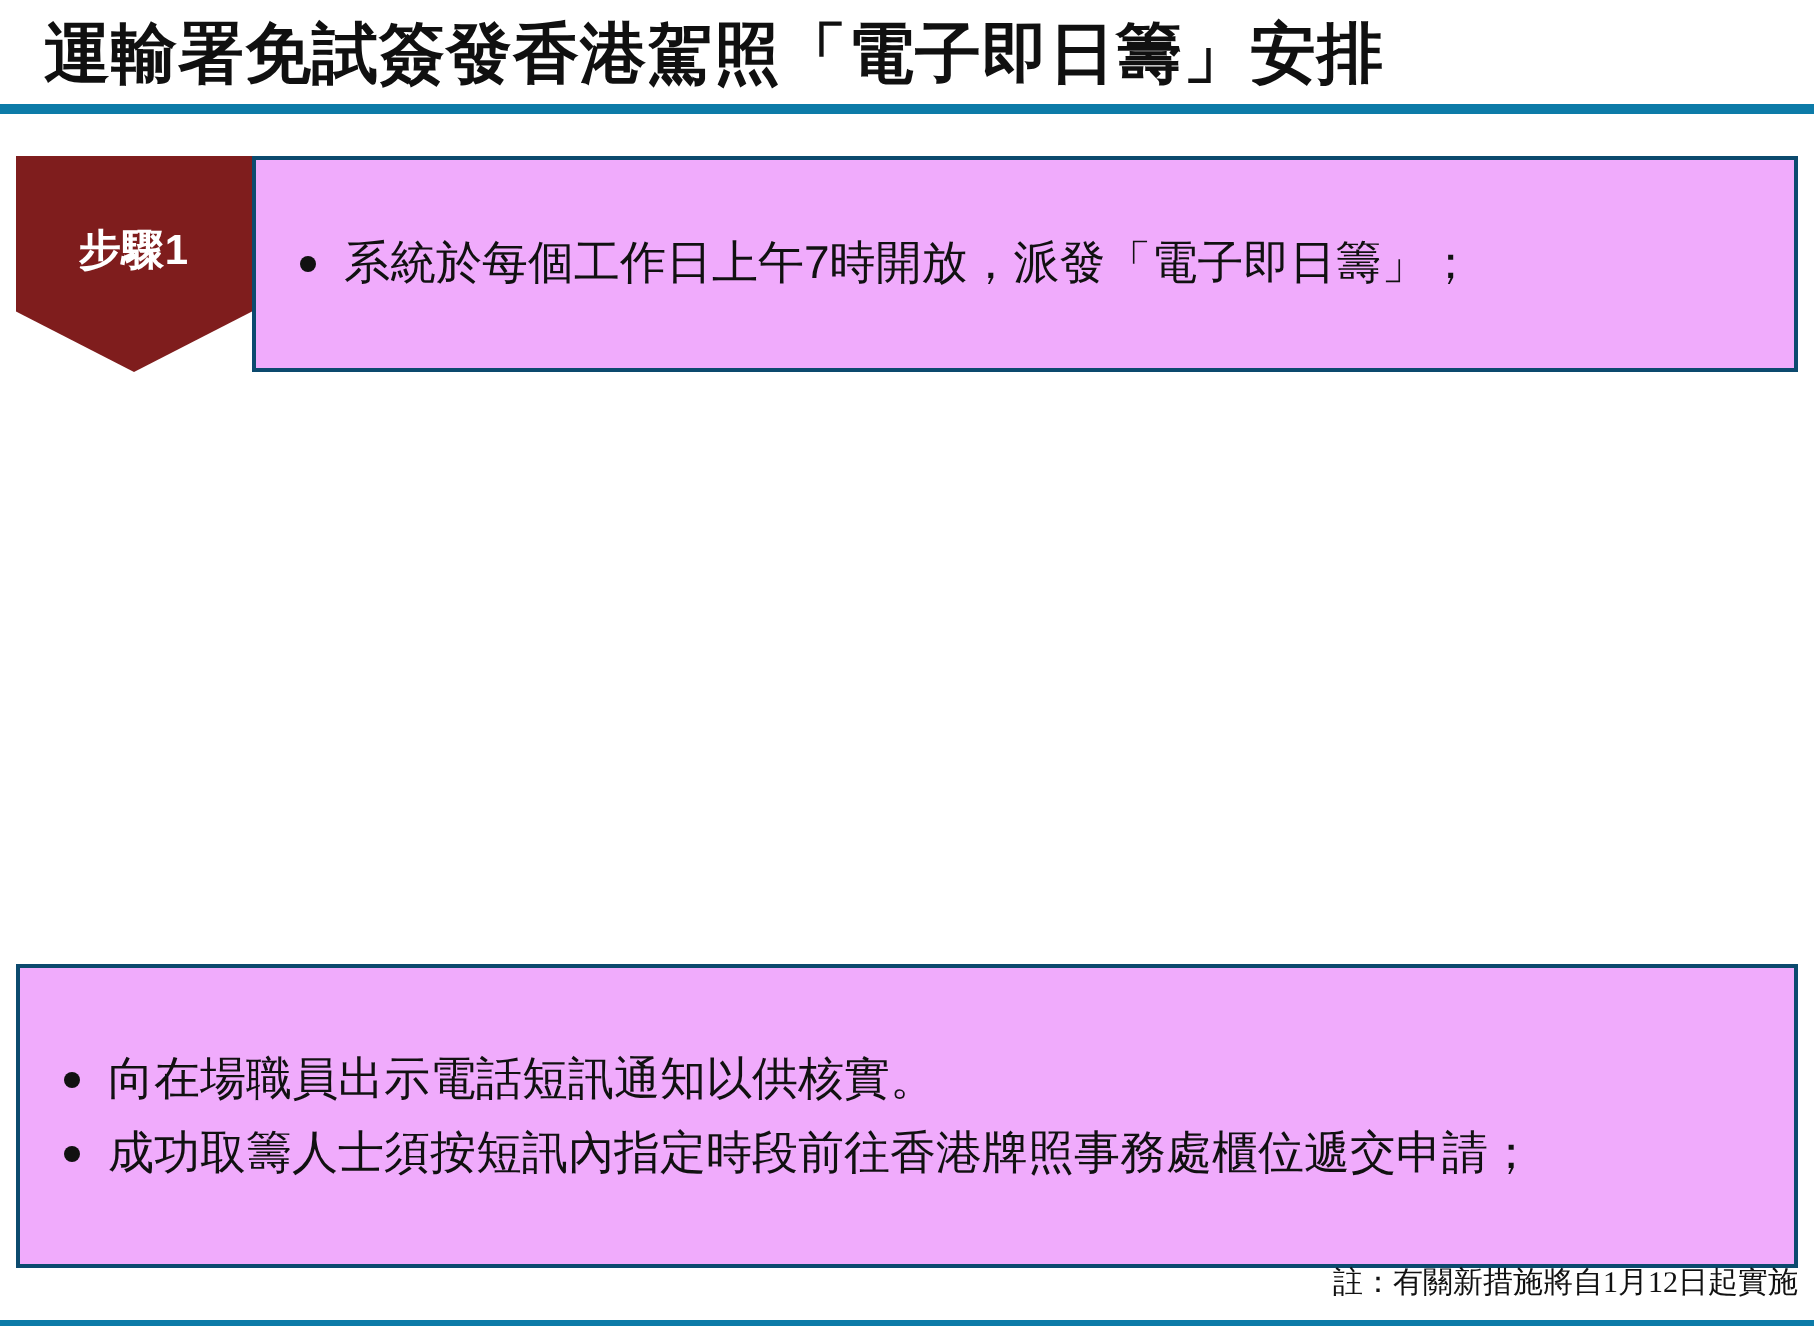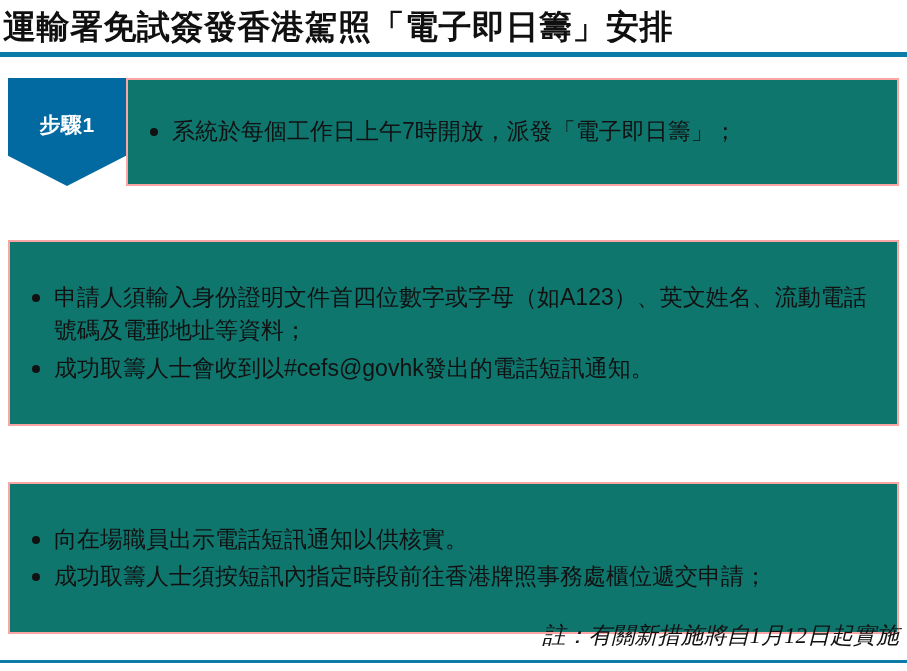--- a/index.html
+++ b/index.html
@@ -30,21 +30,21 @@
     height: 52px;
     display: flex;
     align-items: center;
   }
   .title-text {
     font-size: 33px;
     font-weight: bold;
     letter-spacing: 0.5px;
     color: #101010;
     line-height: 1;
-    padding-left: 3px;
+    padding-left: 22px;
     white-space: nowrap;
   }
   .title-rule {
     position: absolute;
     left: 0;
     top: 52px;
     width: 907px;
     height: 5px;
     background: #0d7ba8;
   }
@@ -58,40 +58,40 @@
     align-items: stretch;
   }
   #step-1 { top: 78px;  height: 108px; }
   #step-2 { top: 240px; height: 186px; }
   #step-3 { top: 482px; height: 152px; }
 
   .step-badge {
     position: relative;
     width: 118px;
     flex: 0 0 118px;
-    background: #0369a1;
+    background: #7f1d1d;
     color: #ffffff;
     display: flex;
     align-items: center;
     justify-content: center;
     clip-path: polygon(0 0, 100% 0, 100% 72%, 50% 100%, 0 72%);
   }
   .step-badge-label {
     font-size: 21px;
     font-weight: bold;
     margin-top: -14px;
     letter-spacing: 0.5px;
     white-space: nowrap;
   }
 
   .step-body {
     flex: 1 1 auto;
-    border: 2px solid #fca5a5;
+    border: 2px solid #0c4a6e;
     box-sizing: border-box;
-    background: #0f766e;
+    background: #f0abfc;
     padding: 12px 14px 12px 18px;
     display: flex;
     flex-direction: column;
     justify-content: center;
   }
   .bullet-list {
     list-style: none;
     margin: 0;
     padding: 0;
   }
@@ -113,25 +113,24 @@
     height: 8px;
     border-radius: 50%;
     background: #111111;
   }
 
   
   .footnote {
     position: absolute;
     right: 8px;
     bottom: 20px;
-    font-size: 23px;
+    font-size: 15px;
     color: #111111;
     font-family: "Liberation Serif", serif;
     white-space: nowrap;
-    font-style: italic;
   }
   .bottom-rule {
     position: absolute;
     left: 0;
     bottom: 8px;
     width: 907px;
     height: 3px;
     background: #0d7ba8;
   }
 </style>
@@ -150,26 +149,20 @@
       <span class="step-badge-label">步驟1</span>
     </div>
     <div class="step-body">
       <ul class="bullet-list">
         <li class="bullet-item">系統於每個工作日上午7時開放，派發「電子即日籌」；</li>
       </ul>
     </div>
   </div>
 
   <div class="step" id="step-2">
-    <div class="step-body">
-      <ul class="bullet-list">
-        <li class="bullet-item">申請人須輸入身份證明文件首四位數字或字母（如A123）、英文姓名、流動電話號碼及電郵地址等資料；</li>
-        <li class="bullet-item">成功取籌人士會收到以#cefs@govhk發出的電話短訊通知。</li>
-      </ul>
-    </div>
   </div>
 
   <div class="step" id="step-3">
     <div class="step-body">
       <ul class="bullet-list">
         <li class="bullet-item">向在場職員出示電話短訊通知以供核實。</li>
         <li class="bullet-item">成功取籌人士須按短訊內指定時段前往香港牌照事務處櫃位遞交申請；</li>
       </ul>
     </div>
   </div>

